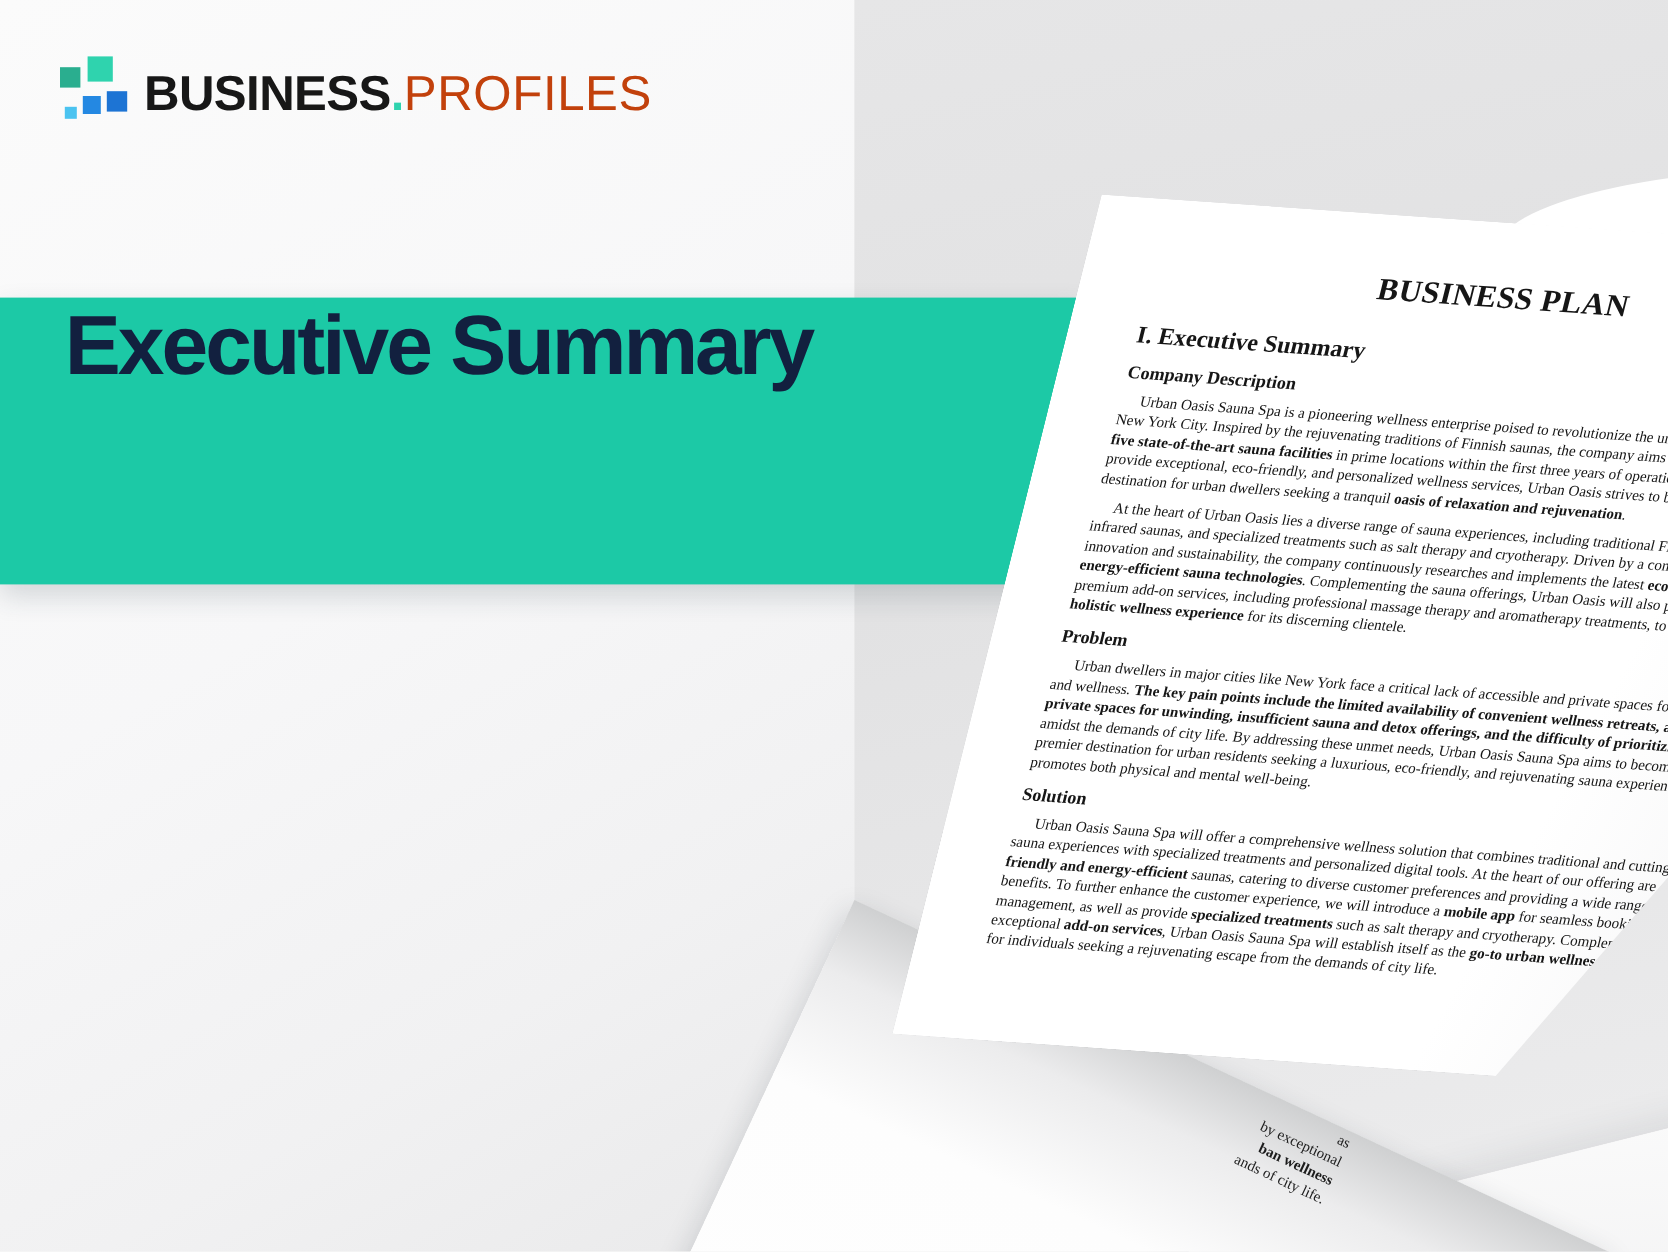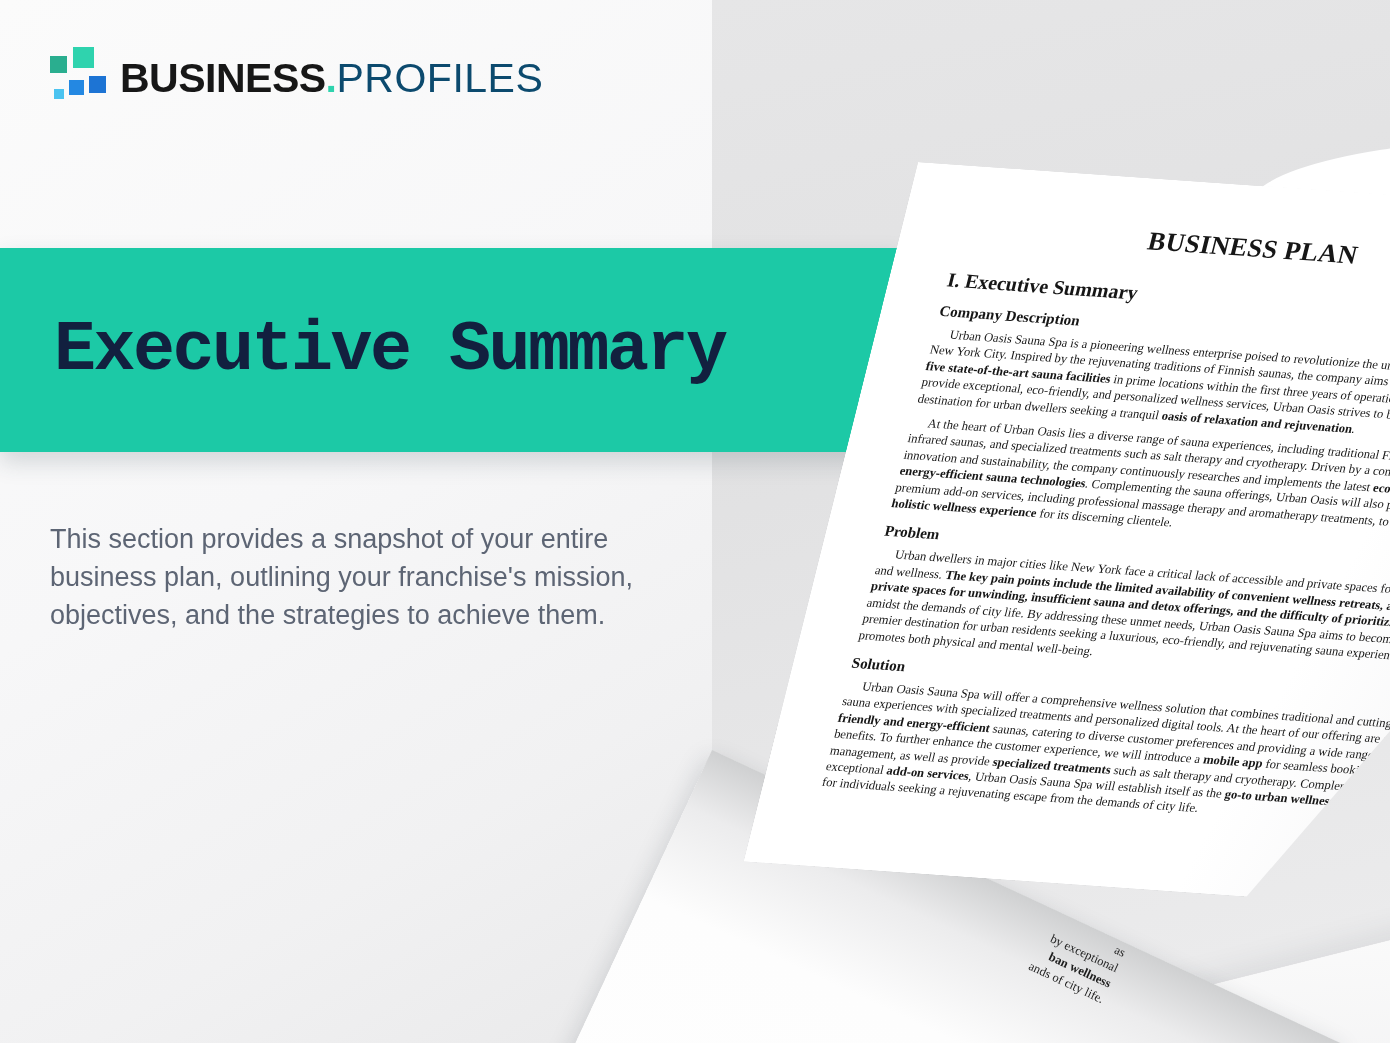--- a/index.html
+++ b/index.html
@@ -11,42 +11,42 @@
   .bg-left{
     position:absolute;left:0;top:0;width:712px;height:1043px;
     background:linear-gradient(150deg,#fbfbfb 0%,#f7f7f8 45%,#f1f1f2 75%,#e9e9ea 100%);
   }
   .bg-right{
     position:absolute;left:712px;top:0;width:678px;height:1043px;
     background:linear-gradient(168deg,#e6e6e7 0%,#e1e1e2 38%,#e7e7e8 70%,#ededee 100%);
   }
   
   .banner{
-    position:absolute;left:0;top:248px;width:905px;height:204px;
+    position:absolute;left:0;top:248px;width:905px;height:239px;
     background:var(--banner-teal,#1cc9a6);
     box-shadow:0 10px 22px rgba(40,60,70,.18);
-    display:flex;align-items:center;z-index:3;font-family:Liberation Mono, monospace;
+    display:flex;align-items:flex-start;z-index:3;
   }
   .banner h1{
     margin:0 0 0 54px;font-size:70px;font-weight:800;letter-spacing:-2.5px;
     color:var(--heading-navy,#12203f);white-space:nowrap;
   }
   
   .logo{position:absolute;left:46px;top:40px;height:76px;display:flex;align-items:center;z-index:4;}
   .logo-icon{position:relative;width:68px;height:70px;flex:0 0 auto;}
   .logo-icon .sq{position:absolute;display:block;}
   .sq1{left:4px;top:13px;width:17px;height:17px;background:var(--logo-teal-dark,#2aae8f);}
   .sq2{left:27px;top:4px;width:21px;height:21px;background:var(--logo-teal-bright,#2fd3ae);}
   .sq3{left:8px;top:46px;width:10px;height:10px;background:var(--logo-blue-light,#4bc3f0);}
   .sq4{left:23px;top:37px;width:15px;height:15px;background:var(--logo-blue,#2488e2);}
   .sq5{left:43px;top:33px;width:17px;height:17px;background:var(--logo-blue-dark,#1d74d4);}
   .logo-text{font-size:41px;margin-left:6px;letter-spacing:-0.5px;white-space:nowrap;color:#171717;}
   .logo-text .bold{font-weight:700;}
   .logo-text .dot{font-weight:700;color:var(--logo-teal-bright,#2bc7a7);}
-  .logo-text .light{font-weight:400;letter-spacing:0.5px;color:#0c4a6e;}
+  .logo-text .light{font-weight:400;letter-spacing:0.5px;color:#c2410c;}
   
   .intro{position:absolute;left:50px;top:520px;width:585px;z-index:2;}
   .intro p{
     margin:0 0 38px 0;font-size:27px;line-height:38px;
     color:var(--body-text,#5d6574);font-weight:400;
   }
   
   .sheet3{
     position:absolute;left:990px;top:1040px;width:620px;height:320px;
     transform:rotate(-14deg);transform-origin:0 0;
@@ -107,21 +107,20 @@
     <span class="sq sq5"></span>
   </span>
   <span class="logo-text"><span class="bold">BUSINESS</span><span class="dot">.</span><span class="light">PROFILES</span></span>
 </div>
 
 <div class="banner">
   <h1>Executive Summary</h1>
 </div>
 
 <div class="intro">
-  <p>This section provides a snapshot of your entire business plan, outlining your franchise's mission, objectives, and the strategies to achieve them.</p>
 </div>
 
 <div class="sheet3"></div>
 
 <div class="sheet2">
   <div class="corner-frags" id="corner-frags">
       <div>a</div>
       <div>de</div>
     </div>
   <div class="frag-block" id="frag-block">

